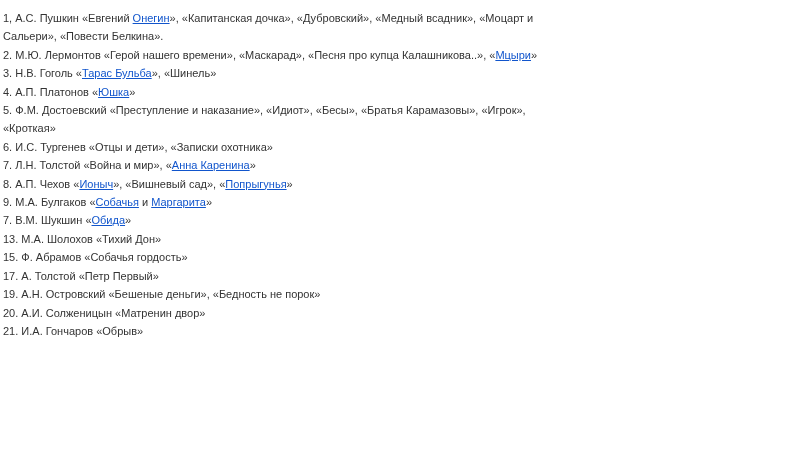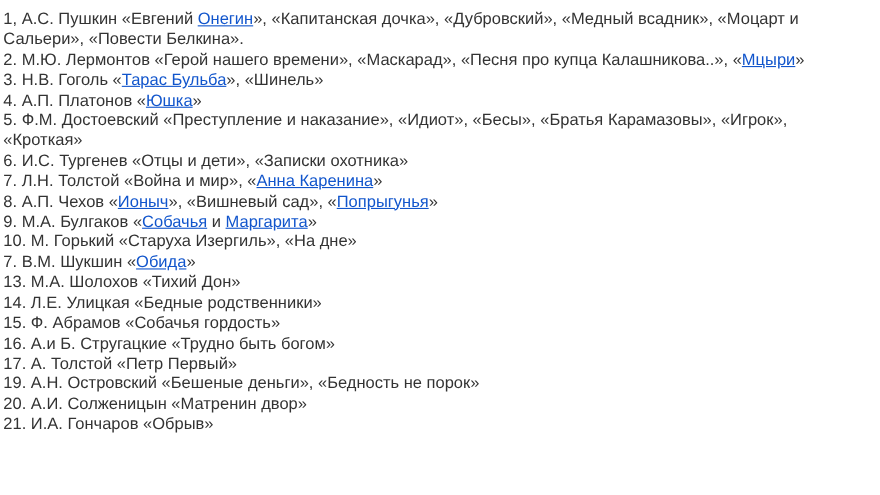--- a/index.html
+++ b/index.html
@@ -8,21 +8,21 @@
     background: #ffffff;
   }
   .page {
     box-sizing: border-box;
     width: 800px;
     height: 426px;
     background: #ffffff;
     overflow: hidden;
     padding: 9px 4px 0 3px;
     font-family: "Liberation Sans", sans-serif;
-    font-size: 15px;
+    font-size: 11px;
     line-height: 18.4px;
     color: #333333;
   }
   .item {
     margin: 0;
     padding: 0;
     white-space: normal;
   }
   .item a.work-link {
     color: #1155cc;
@@ -37,24 +37,21 @@
   <div id="literature-list">
       <p class="item"><span>1, А.С. Пушкин «Евгений </span><a class="work-link">Онегин</a><span>», «Капитанская дочка», «Дубровский», «Медный всадник», «Моцарт и</span><br><span>Сальери», «Повести Белкина».</span></p>
       <p class="item"><span>2. М.Ю. Лермонтов «Герой нашего времени», «Маскарад», «Песня про купца Калашникова..», «</span><a class="work-link">Мцыри</a><span>»</span></p>
       <p class="item"><span>3. Н.В. Гоголь «</span><a class="work-link">Тарас Бульба</a><span>», «Шинель»</span></p>
       <p class="item"><span>4. А.П. Платонов «</span><a class="work-link">Юшка</a><span>»</span></p>
       <p class="item"><span>5. Ф.М. Достоевский «Преступление и наказание», «Идиот», «Бесы», «Братья Карамазовы», «Игрок»,</span><br><span>«Кроткая»</span></p>
       <p class="item"><span>6. И.С. Тургенев «Отцы и дети», «Записки охотника»</span></p>
       <p class="item"><span>7. Л.Н. Толстой «Война и мир», «</span><a class="work-link">Анна Каренина</a><span>»</span></p>
       <p class="item"><span>8. А.П. Чехов «</span><a class="work-link">Ионыч</a><span>», «Вишневый сад», «</span><a class="work-link">Попрыгунья</a><span>»</span></p>
       <p class="item"><span>9. М.А. Булгаков «</span><a class="work-link">Собачья</a><span> и </span><a class="work-link">Маргарита</a><span>»</span></p>
-      <p class="item"><span>10. М. Горький «Старуха Изергиль», «На дне»</span></p>
       <p class="item"><span>7. В.М. Шукшин «</span><a class="work-link">Обида</a><span>»</span></p>
       <p class="item"><span>13. М.А. Шолохов «Тихий Дон»</span></p>
-      <p class="item"><span>14. Л.Е. Улицкая «Бедные родственники»</span></p>
       <p class="item"><span>15. Ф. Абрамов «Собачья гордость»</span></p>
-      <p class="item"><span>16. А.и Б. Стругацкие «Трудно быть богом»</span></p>
       <p class="item"><span>17. А. Толстой «Петр Первый»</span></p>
       <p class="item"><span>19. А.Н. Островский «Бешеные деньги», «Бедность не порок»</span></p>
       <p class="item"><span>20. А.И. Солженицын «Матренин двор»</span></p>
       <p class="item"><span>21. И.А. Гончаров «Обрыв»</span></p>
     </div>
 </div>
 
 </body></html>

